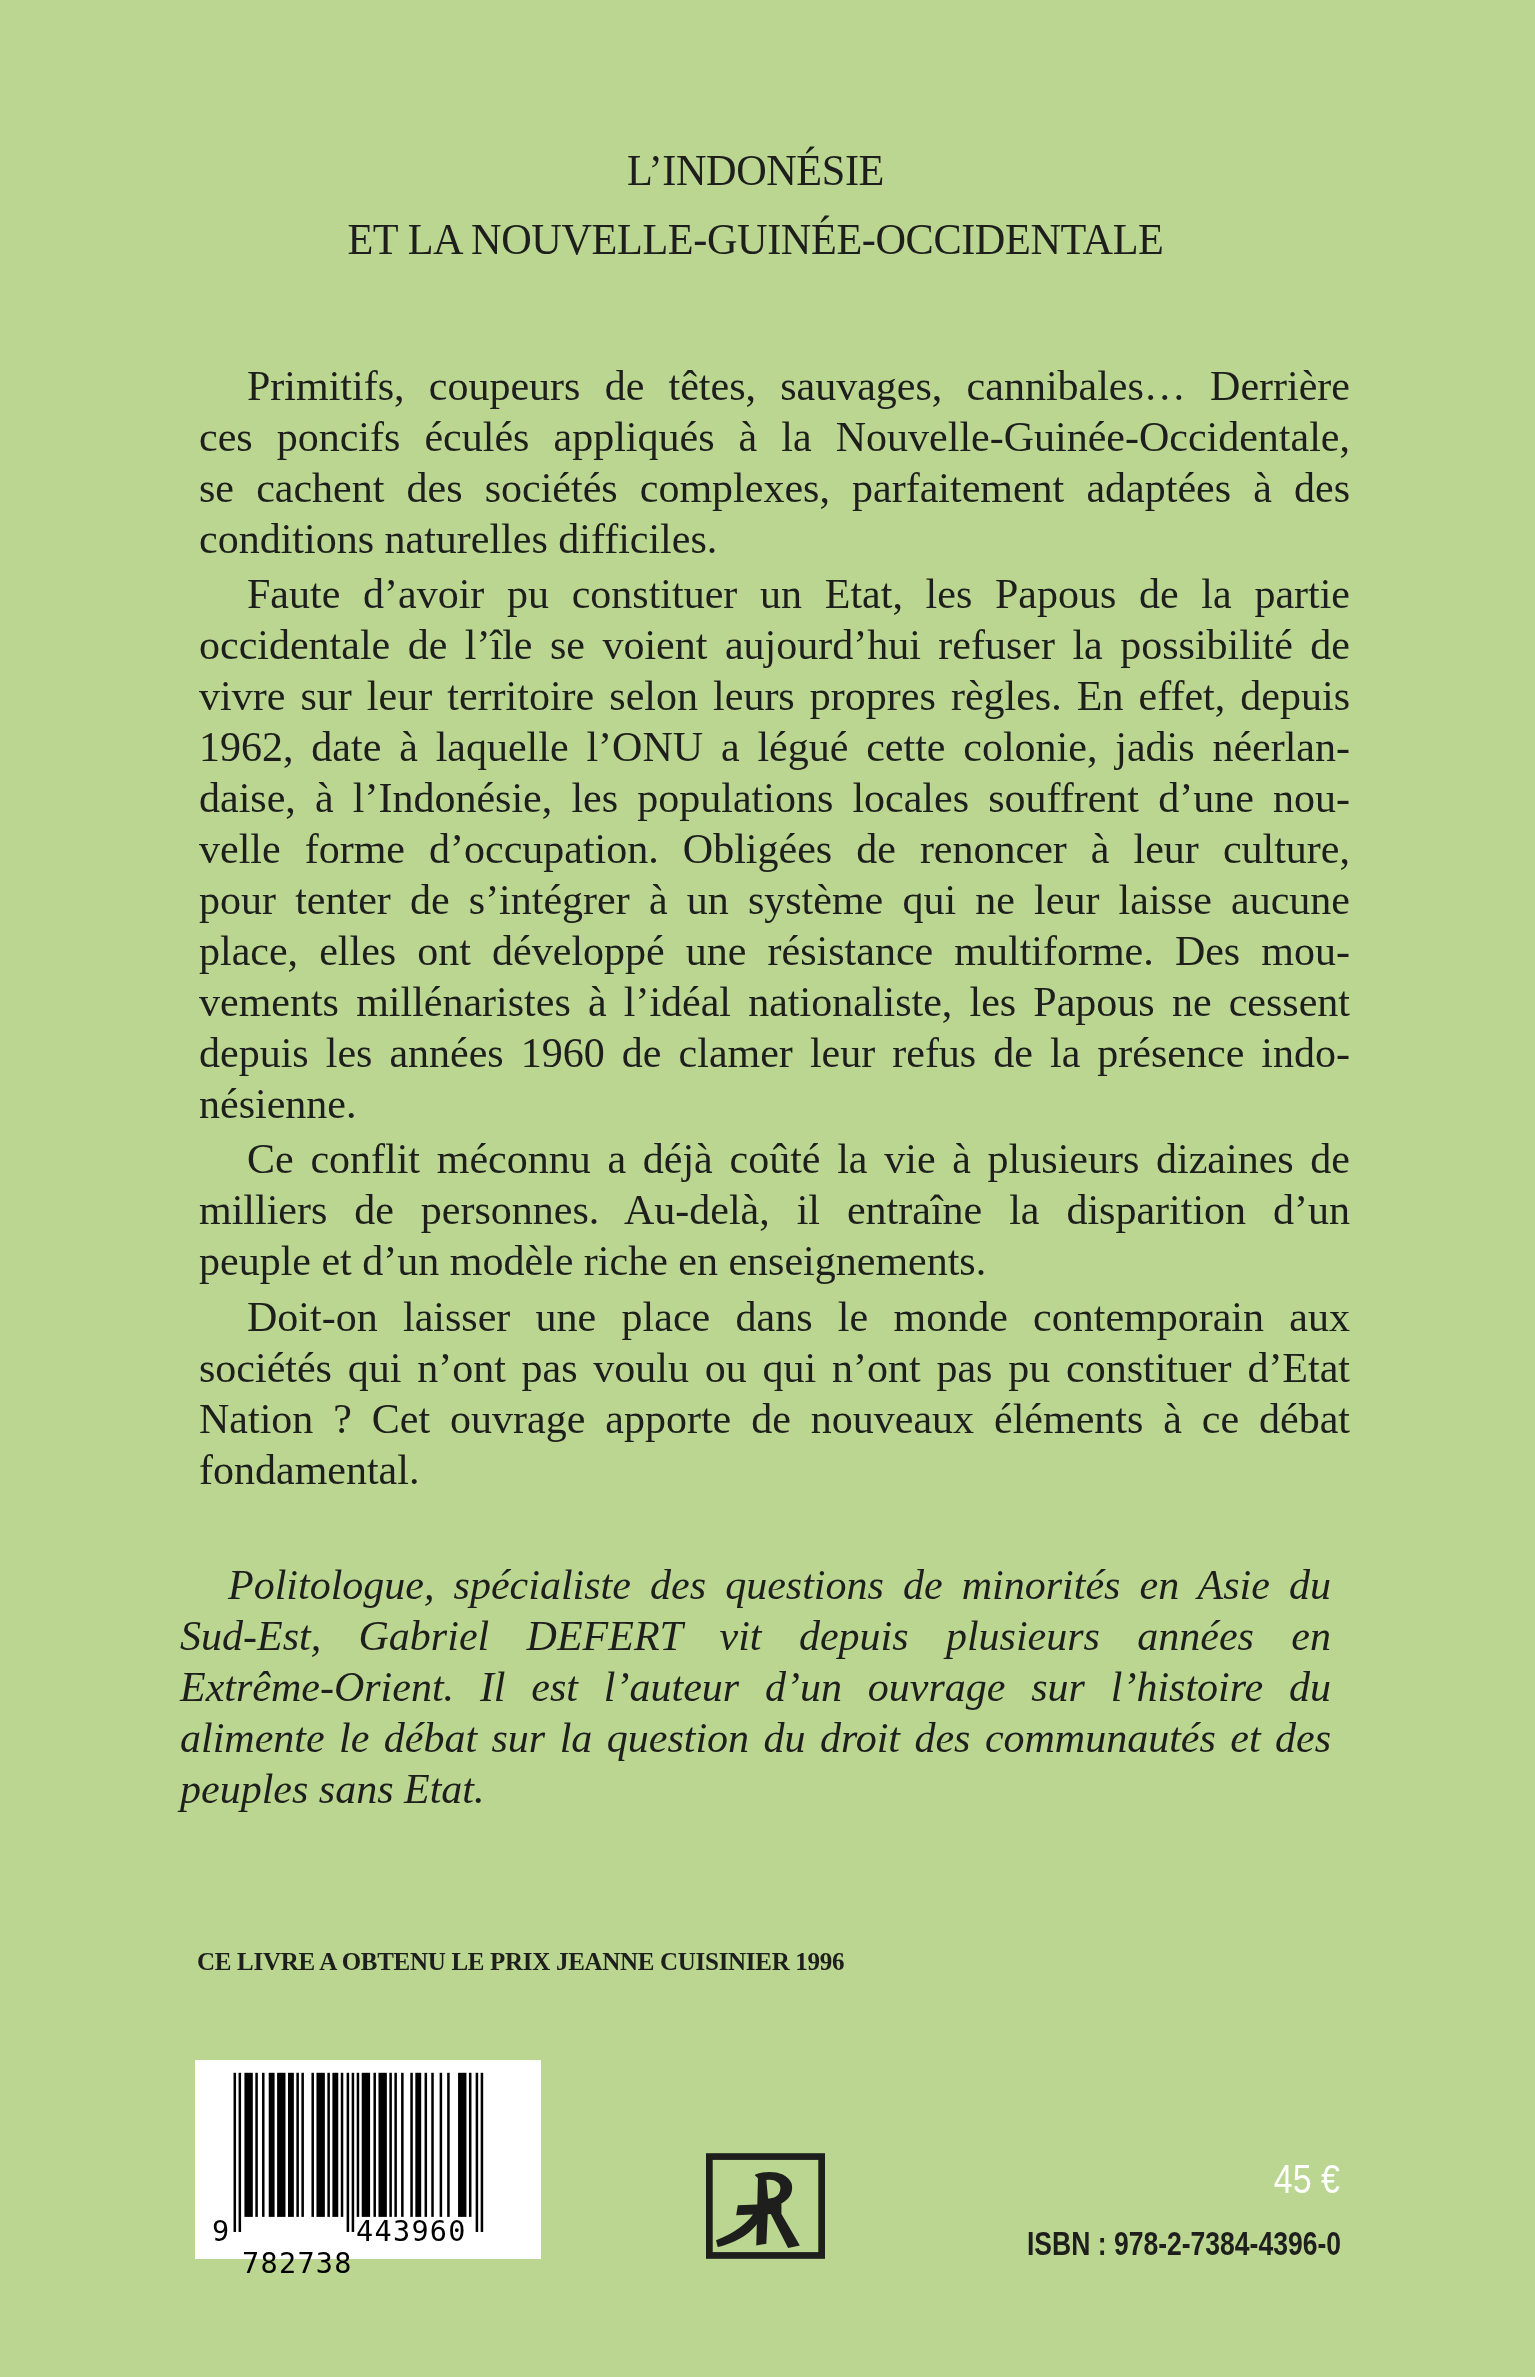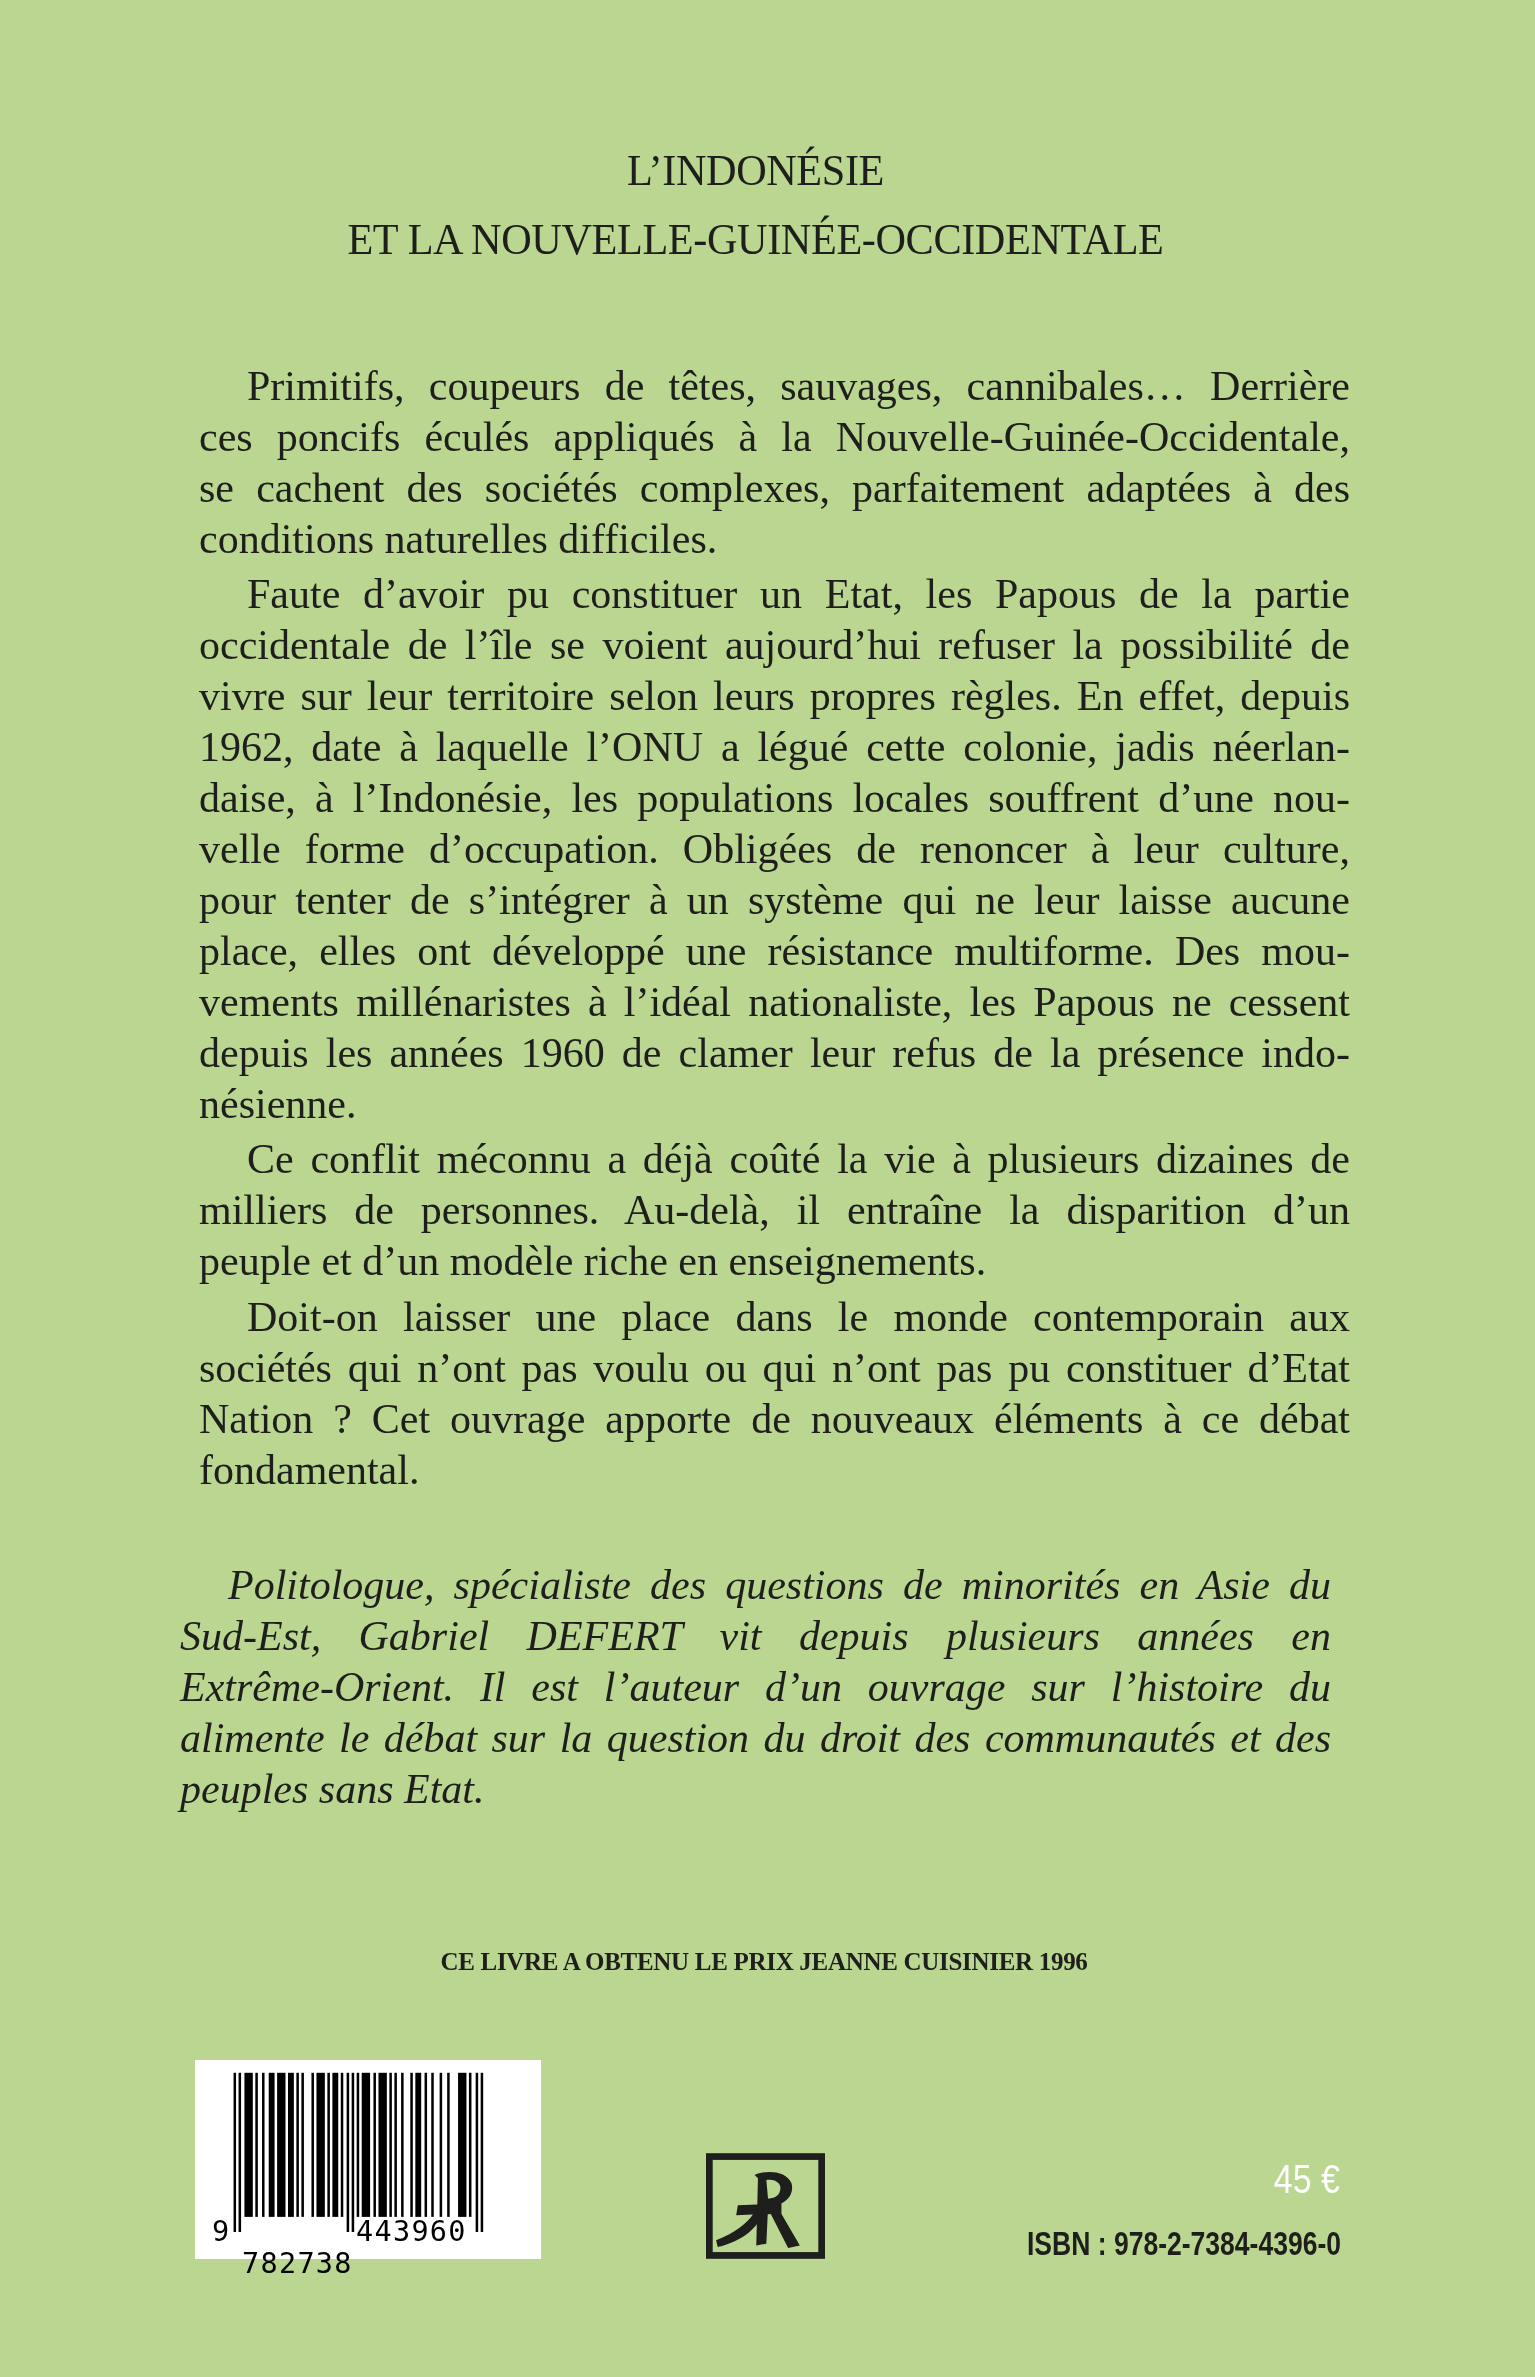--- a/index.html
+++ b/index.html
@@ -30,21 +30,21 @@
     height: 51px; overflow: visible;
   }
   .line.first { padding-left: 48px; }
   .line.last { text-align: center; text-align-last: left; }
   .bio {
     position: absolute; left: 180px; width: 1151px; top: 1560px;
     font-size: 42px; line-height: 51px; font-style: italic;
   }
   .prize {
     position: absolute; left: 180px; width: 1151px; top: 1948px;
-    text-align: center; font-weight: bold; font-size: 25px;
+    font-weight: bold; font-size: 25px;
     letter-spacing: -0.3px; white-space: nowrap;
     padding-left: 17px; box-sizing: border-box;
   }
   .barcode-box {
     position: absolute; left: 195px; top: 2060px;
     width: 346px; height: 199px; background: #ffffff;
   }
   .barcode-box svg { position: absolute; left: 0; top: 0; }
   .publisher-logo {
     position: absolute; left: 706px; top: 2153px;

